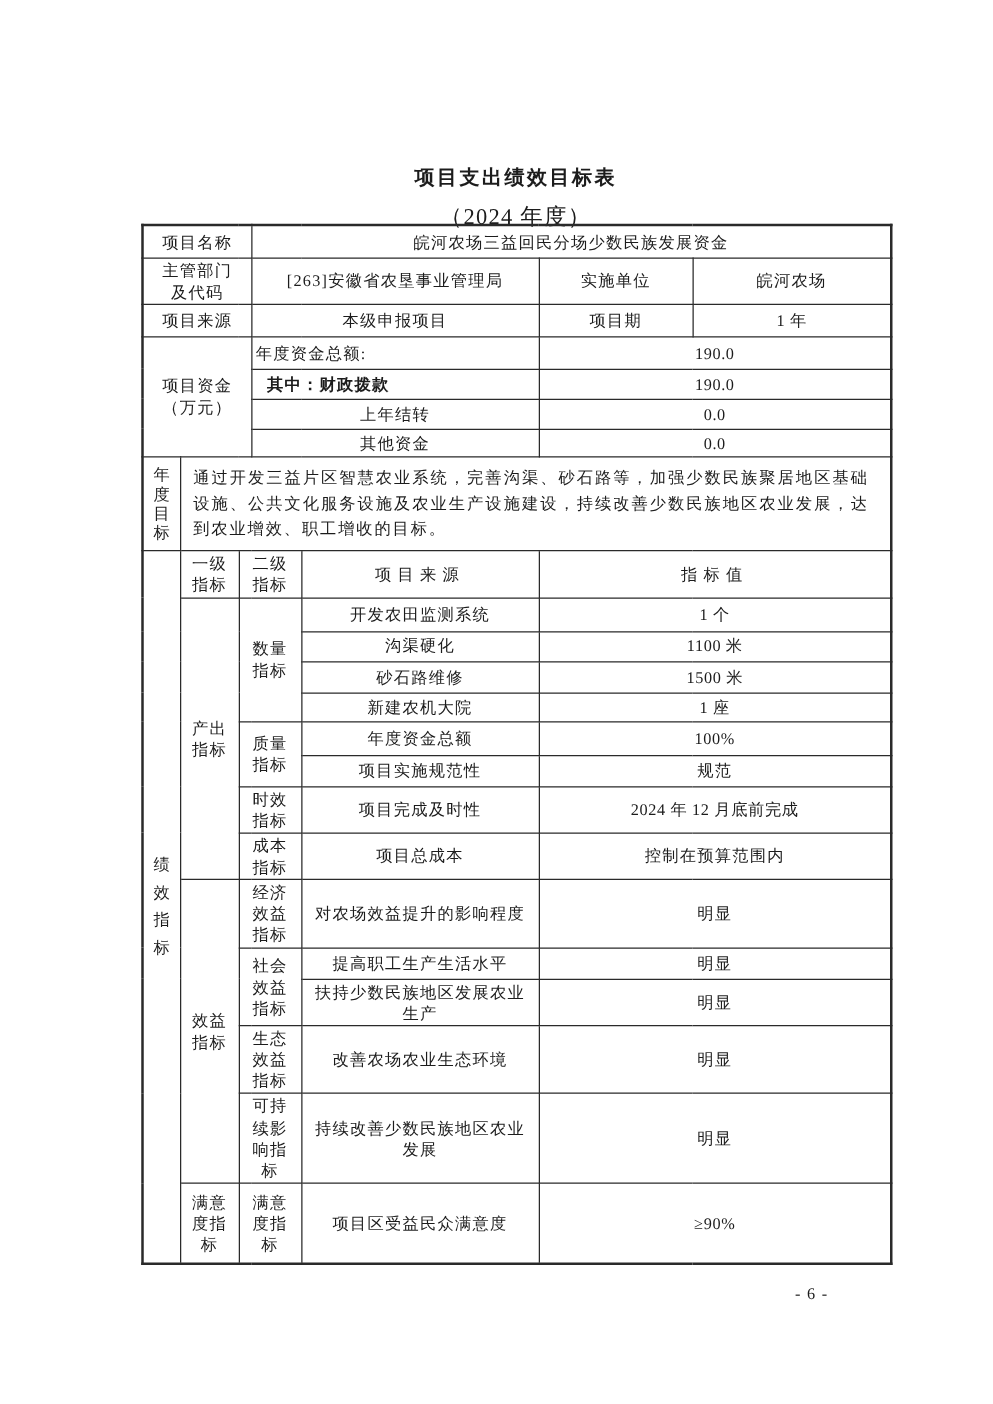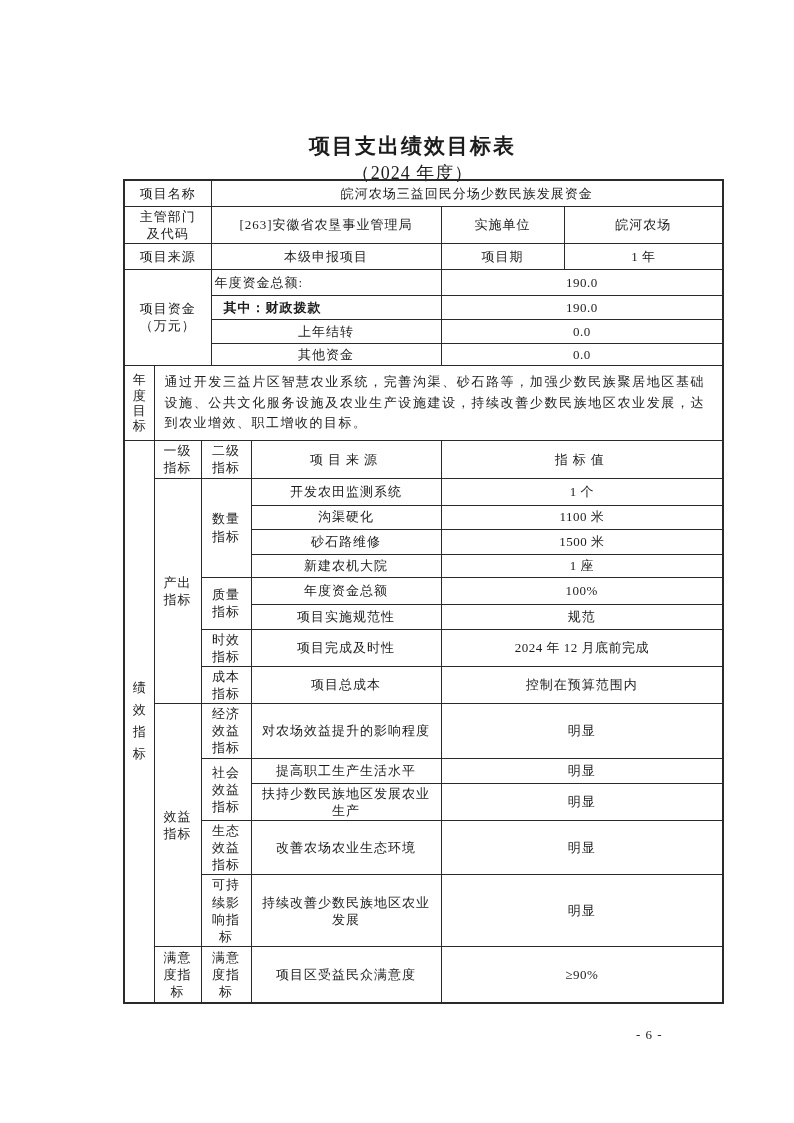--- a/index.html
+++ b/index.html
@@ -8,34 +8,34 @@
     position: relative;
     background: #ffffff;
     color: #1c1c1c;
     font-family: "Liberation Serif", "DejaVu Serif", serif;
   }
   .doc-title {
     position: absolute;
     top: 132px; left: 113px; width: 599px;
     text-align: center;
     font-family: "Liberation Sans", "DejaVu Sans", sans-serif;
-    font-size: 21px;
+    font-size: 16px;
     font-weight: bold;
     letter-spacing: 2px;
   }
   .doc-subtitle {
     position: absolute;
     top: 161px; left: 113px; width: 599px;
     text-align: center;
     font-size: 18px;
     letter-spacing: 1px;
   }
   table.main {
     position: absolute;
-    top: 179px; left: 123px;
+    top: 179px; left: 113px;
     width: 599px;
     border-collapse: collapse;
     table-layout: fixed;
     border: 2px solid #2a2a2a;
   }
   td {
     border: 1px solid #2a2a2a;
     font-size: 13px;
     text-align: center;
     vertical-align: middle;
@@ -222,21 +222,21 @@
     <tr style="height:59px">
       <td colspan="2" class="pre">可持
 续影
 响指
 标</td>
       <td class="pre">持续改善少数民族地区农业
 发展</td>
       <td colspan="2">明显</td>
     </tr>
 
-    <tr style="height:56px">
+    <tr style="height:64px">
       <td class="pre">满意
 度指
 标</td>
       <td colspan="2" class="pre">满意
 度指
 标</td>
       <td>项目区受益民众满意度</td>
       <td colspan="2" class="num">≥90%</td>
     </tr>
   </tbody>

